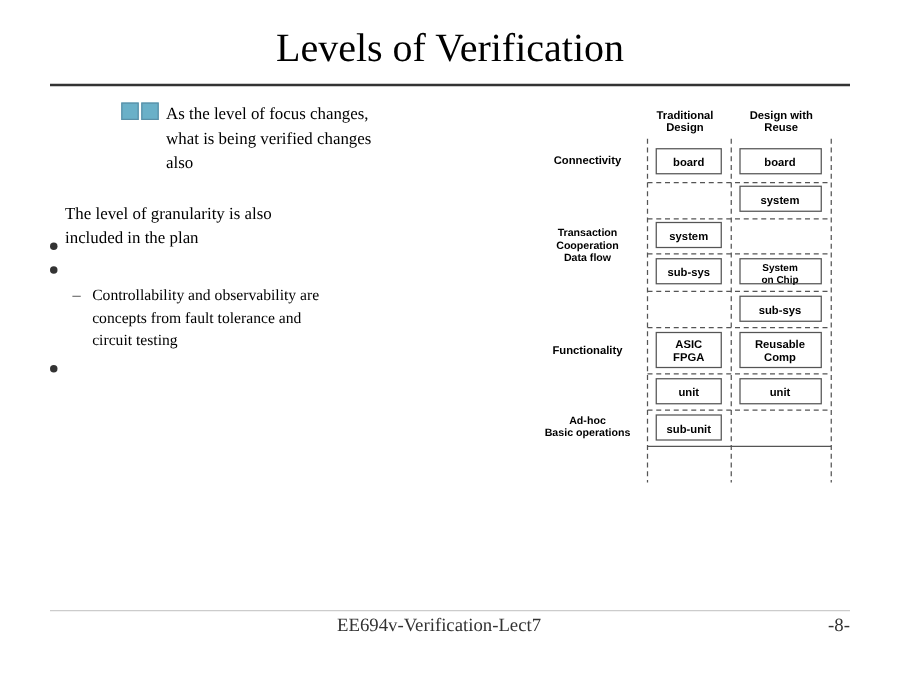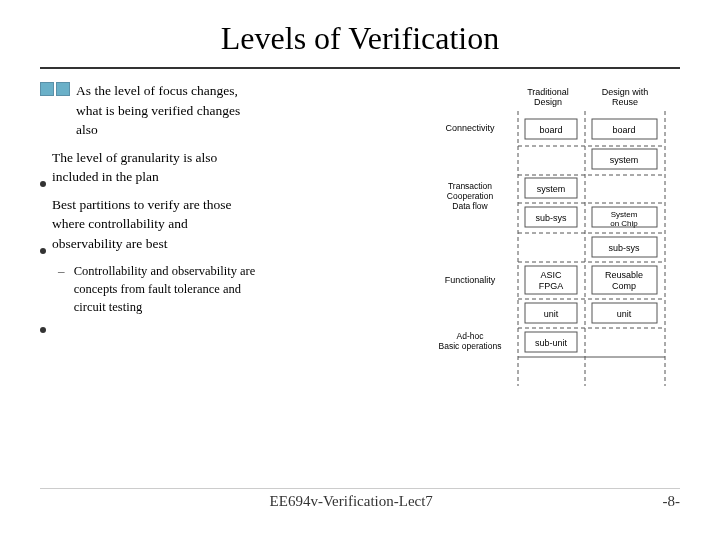--- a/index.html
+++ b/index.html
@@ -79,20 +79,21 @@
       margin-bottom: 6px;
       font-size: 12.5px;
       display: flex;
       align-items: flex-start;
     }
 
     .diagram-area {
       flex: 0.95;
       position: relative;
       margin-top: 0;
+      font-weight: bold;
     }
 
     .footer {
       display: flex;
       justify-content: space-between;
       align-items: center;
       font-size: 15px;
       color: #333;
       margin-top: 8px;
       padding-top: 4px;
@@ -103,34 +104,33 @@
 <body>
 
 <div class="slide">
   <h1 class="title">Levels of Verification</h1>
   <hr class="divider">
 
   <div class="content-area">
 
     <div class="bullets">
 
-      <div style="display:flex; align-items:flex-start; margin-bottom:8px;">
+      <div style="display:flex; align-items:flex-start; margin-bottom:21px;justify-content:center;">
         <span style="display:inline-block; width:14px; height:14px; background:#6ab0c8; border:1px solid #5a90a8; margin-right:2px; margin-top:1px; flex-shrink:0;"></span>
         <span style="display:inline-block; width:14px; height:14px; background:#6ab0c8; border:1px solid #5a90a8; margin-right:6px; margin-top:1px; flex-shrink:0;"></span>
         <span>As the level of focus changes,<br>what is being verified changes<br>also</span>
       </div>
 
       <div class="bullet-item">
         <span class="bullet-icon dot"></span>
         <span>The level of granularity is also<br>included in the plan</span>
       </div>
 
       <div class="bullet-item">
         <span class="bullet-icon dot"></span>
-        <span>Best partitions to verify are those<br>where controllability and<br>observability are best</span>
       </div>
 
       <div class="sub-bullet">
         <span class="bullet-icon dash">–&nbsp;</span>
         <span>Controllability and observability are<br>concepts from fault tolerance and<br>circuit testing</span>
       </div>
 
       <div class="bullet-item">
         <span class="bullet-icon dot"></span>
       </div>

